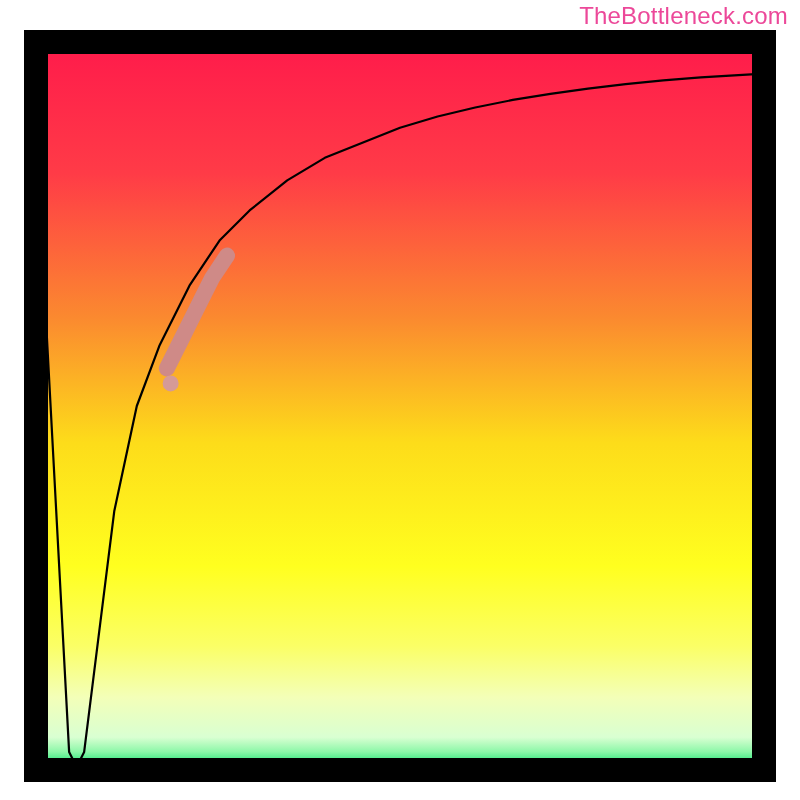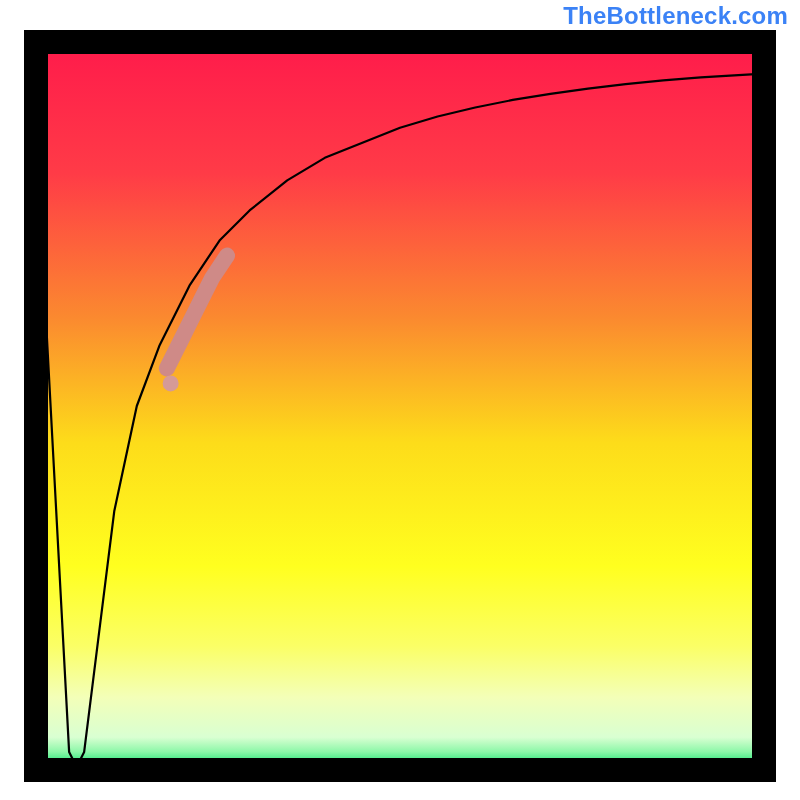--- a/index.html
+++ b/index.html
@@ -14,22 +14,22 @@
   .stage {
     position: relative;
     width: 800px;
     height: 800px;
   }
   .attribution {
     position: absolute;
     top: 2px;
     right: 12px;
     font-size: 24px;
-    color: #3b82f6;
-    font-weight: 700;
+    color: #ec4899;
+    font-weight: 400;
     letter-spacing: 0.2px;
     user-select: none;
     text-align: center;
   }
   svg {
     position: absolute;
     left: 0;
     top: 0;
   }
 </style>

